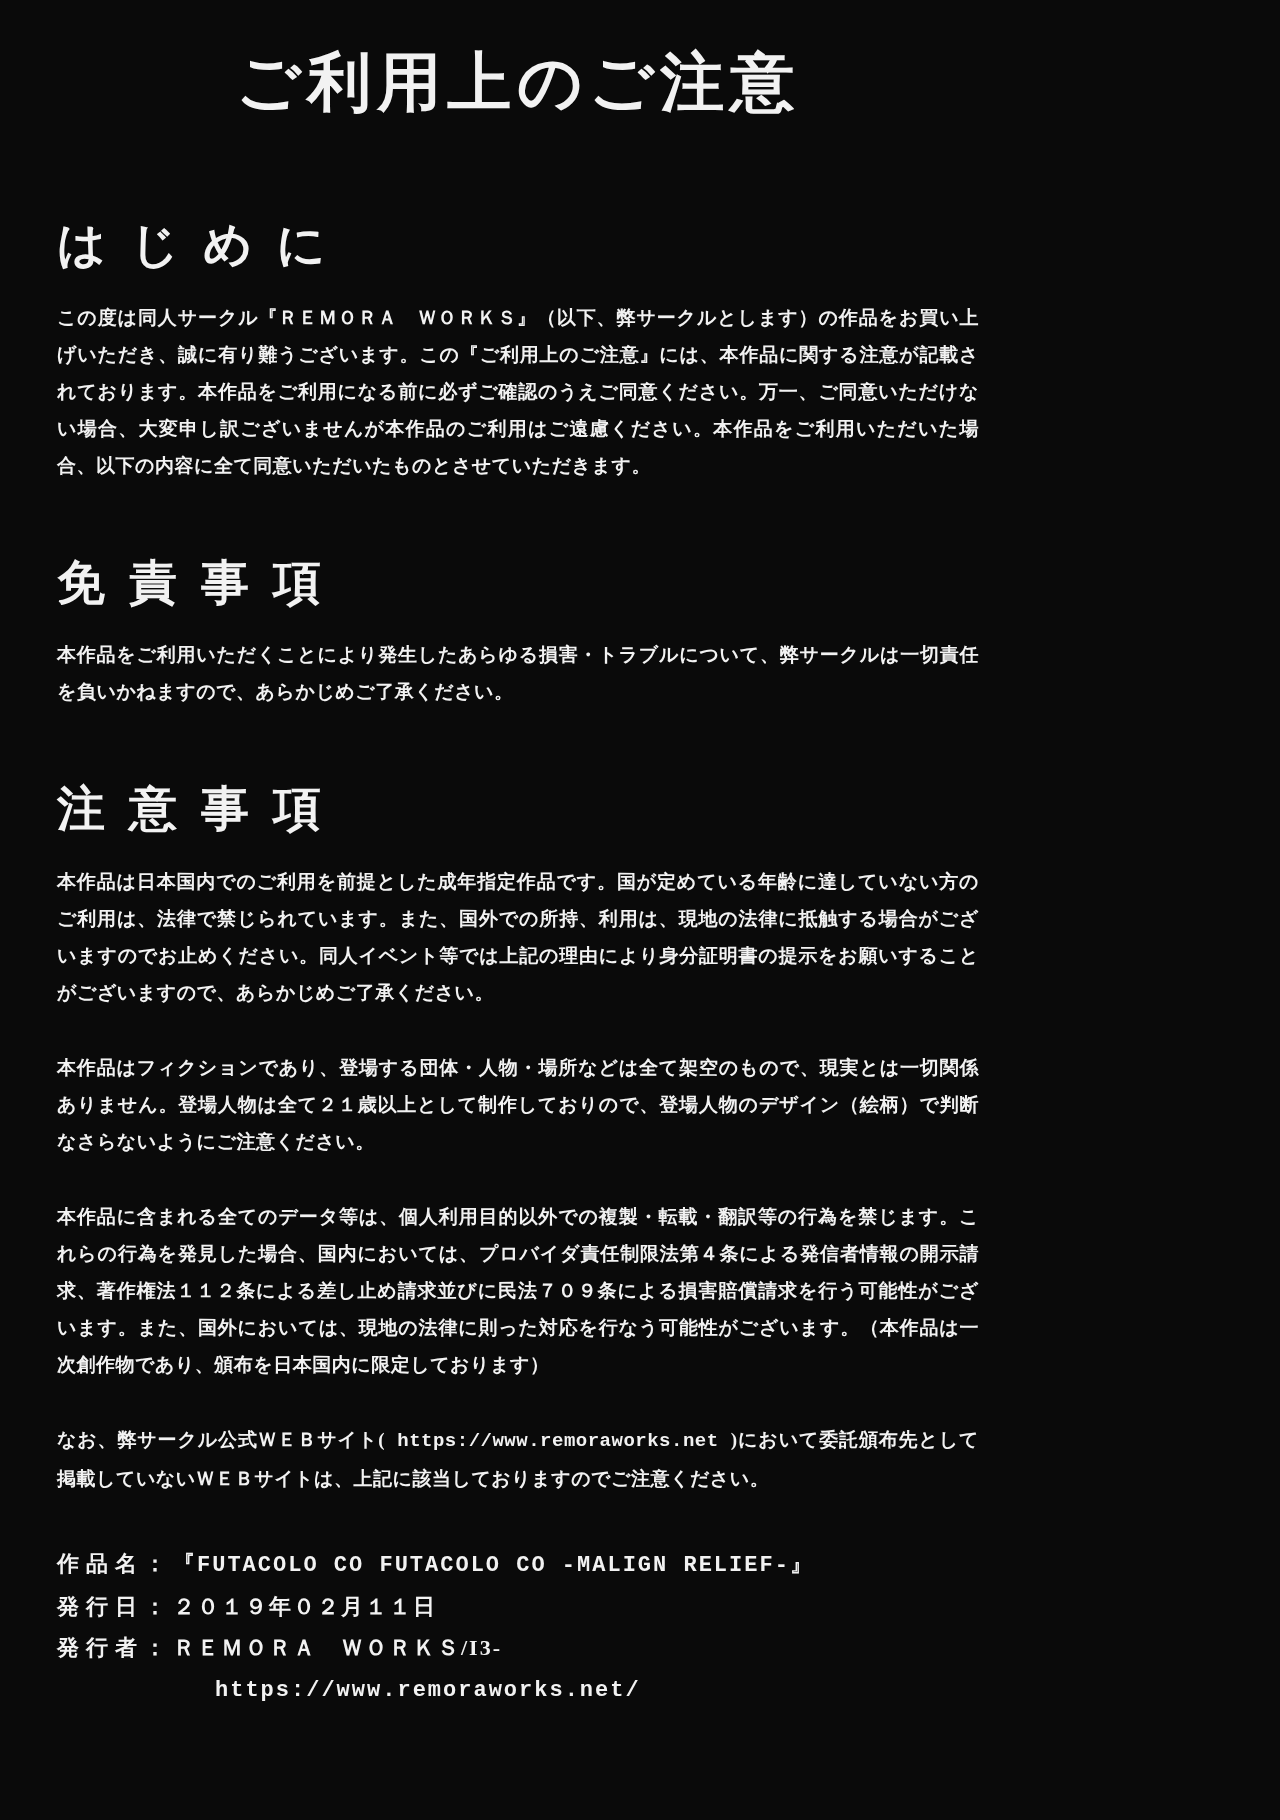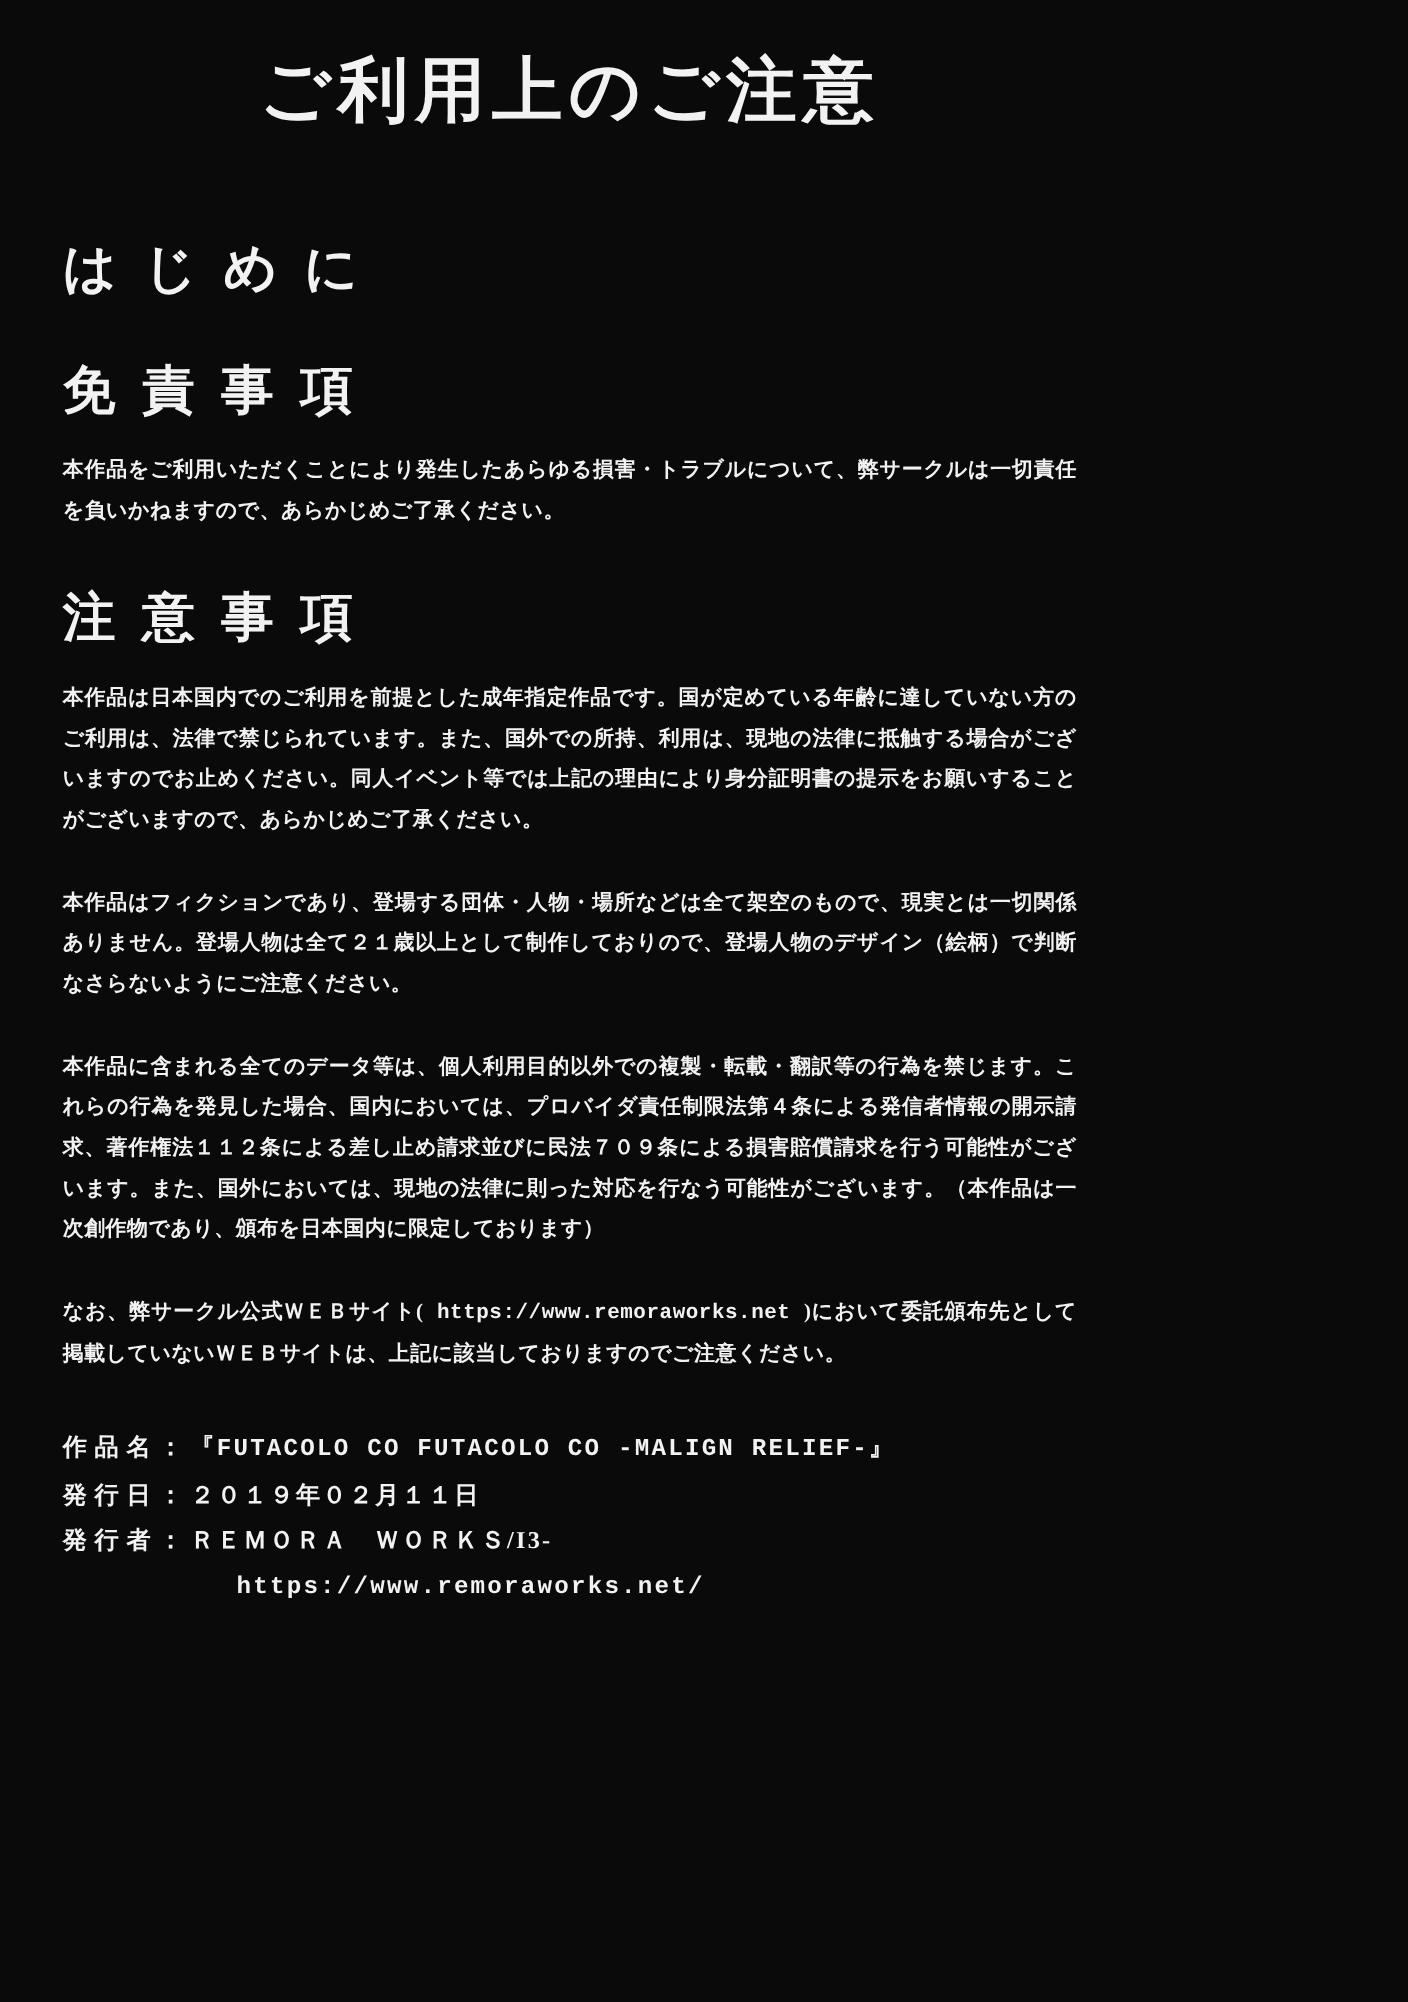--- a/index.html
+++ b/index.html
@@ -29,21 +29,21 @@
     white-space: nowrap;
   }
   h2.section-heading {
     margin: 0 0 22px 0;
     font-size: 48px;
     font-weight: bold;
     letter-spacing: 24px;
     line-height: 1.3;
   }
   section.first h2.section-heading { margin-top: 0; }
-  section.spaced h2.section-heading { margin-top: 48px; }
+  section.spaced h2.section-heading { margin-top: 68px; }
   p.body-text {
     margin: 0 0 38px 0;
     font-size: 19px;
     font-weight: bold;
     line-height: 37px;
     text-align: justify;
     letter-spacing: 0.5px;
   }
   p.body-text:last-child { margin-bottom: 0; }
   .mono {
@@ -63,20 +63,21 @@
 </style>
 </head>
 <body>
 
 <div class="content">
 
   <h1 class="page-title">ご利用上のご注意</h1>
 
   <section class="first">
     <h2 class="section-heading">はじめに</h2>
+    <p class="body-text">この度は同人サークル『ＲＥＭＯＲＡ　ＷＯＲＫＳ』（以下、弊サークルとします）の作品をお買い上げいただき、誠に有り難うございます。この『ご利用上のご注意』には、本作品に関する注意が記載されております。本作品をご利用になる前に必ずご確認のうえご同意ください。万一、ご同意いただけない場合、大変申し訳ございませんが本作品のご利用はご遠慮ください。本作品をご利用いただいた場合、以下の内容に全て同意いただいたものとさせていただきます。</p>
   </section>
 
   <section class="spaced">
     <h2 class="section-heading">免責事項</h2>
     <p class="body-text">本作品をご利用いただくことにより発生したあらゆる損害・トラブルについて、弊サークルは一切責任を負いかねますので、あらかじめご了承ください。</p>
   </section>
 
   <section class="spaced">
     <h2 class="section-heading">注意事項</h2>
     <p class="body-text">本作品は日本国内でのご利用を前提とした成年指定作品です。国が定めている年齢に達していない方のご利用は、法律で禁じられています。また、国外での所持、利用は、現地の法律に抵触する場合がございますのでお止めください。同人イベント等では上記の理由により身分証明書の提示をお願いすることがございますので、あらかじめご了承ください。</p>

